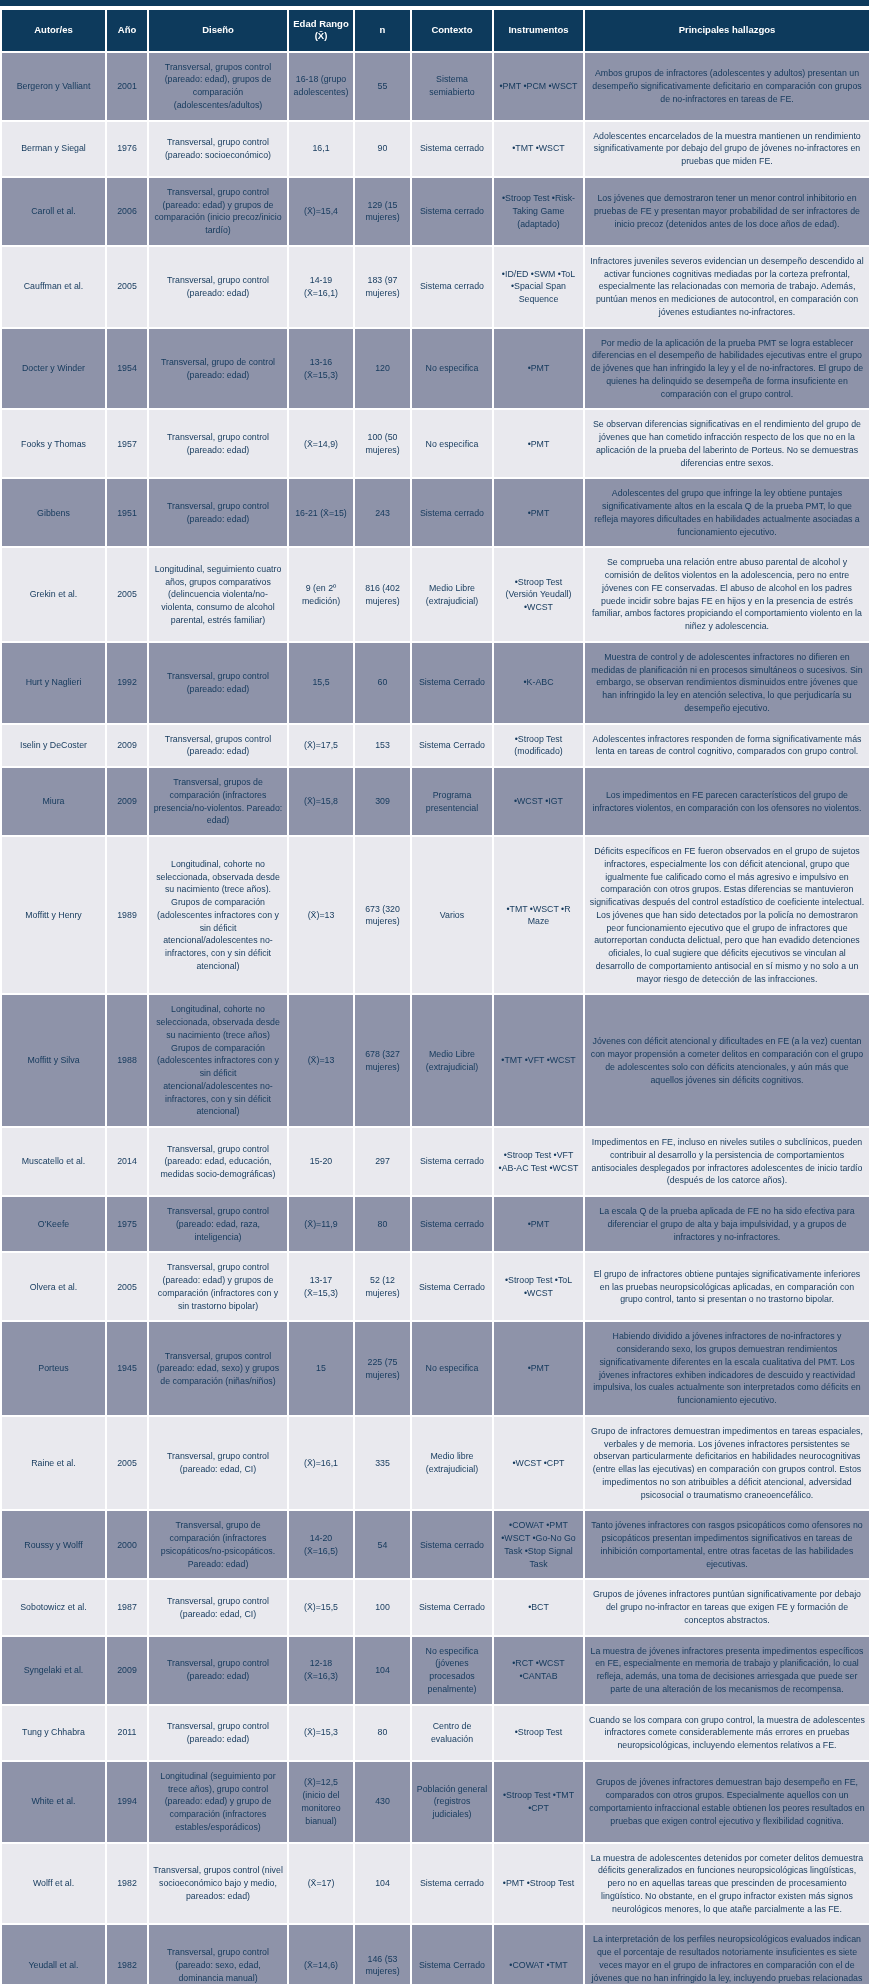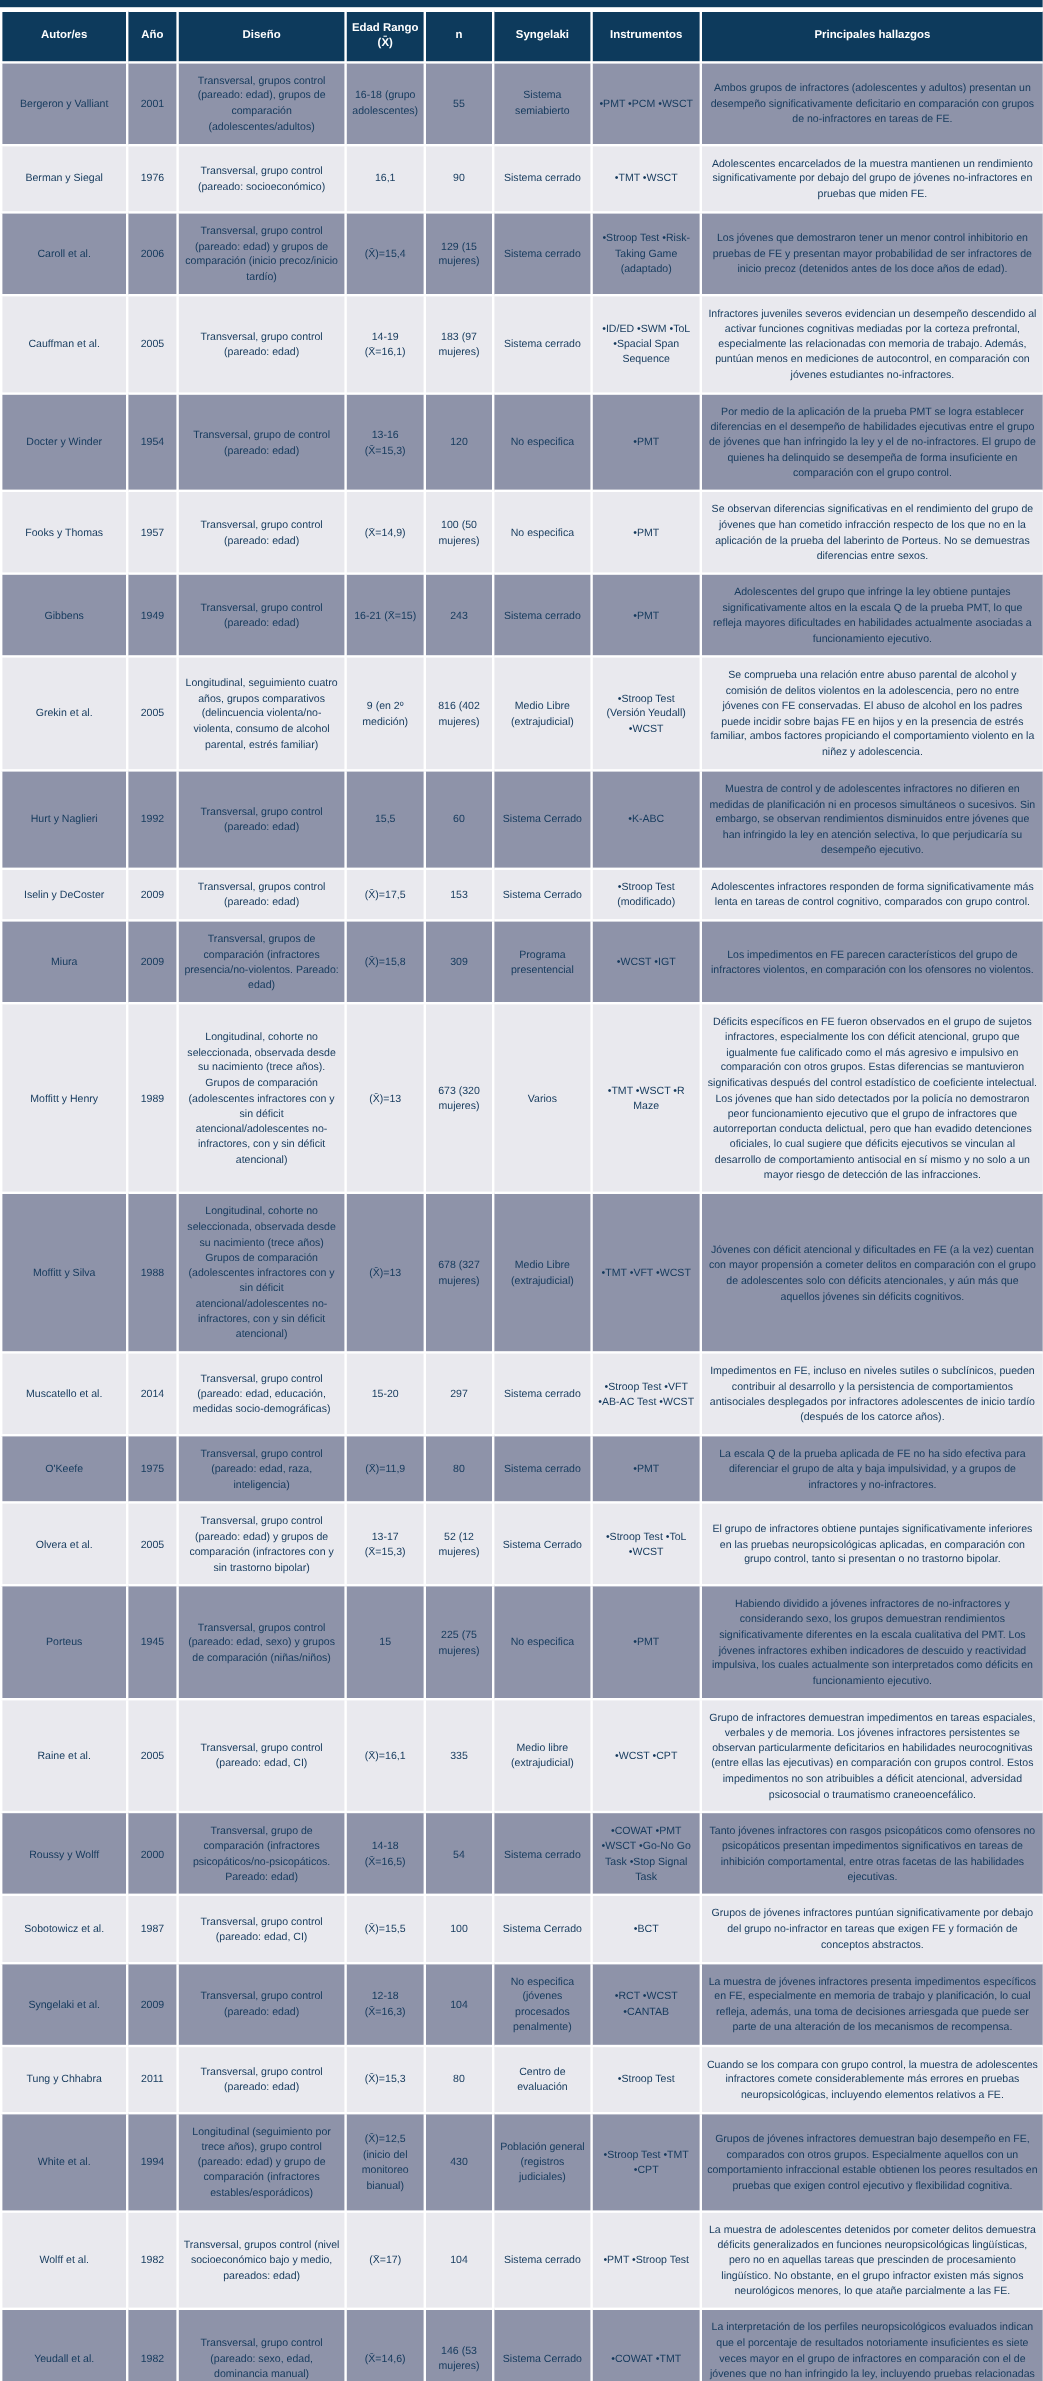--- a/index.html
+++ b/index.html
@@ -71,21 +71,21 @@
       <col class="c-instrumentos">
       <col class="c-hallazgos">
   </colgroup>
   <thead>
     <tr>
       <th>Autor/es</th>
       <th>Año</th>
       <th>Diseño</th>
       <th>Edad Rango (X̄)</th>
       <th>n</th>
-      <th>Syngelaki</th>
+      <th>Contexto</th>
       <th>Instrumentos</th>
       <th>Principales hallazgos</th>
     </tr>
   </thead>
   <tbody>
       <tr class="dark">
         <td>Bergeron y Valliant</td>
         <td>2001</td>
         <td>Transversal, grupos control (pareado: edad), grupos de comparación (adolescentes/adultos)</td>
         <td>16-18 (grupo adolescentes)</td>
@@ -139,21 +139,21 @@
         <td>1957</td>
         <td>Transversal, grupo control (pareado: edad)</td>
         <td>(X̄=14,9)</td>
         <td>100 (50 mujeres)</td>
         <td>No especifica</td>
         <td>•PMT</td>
         <td>Se observan diferencias significativas en el rendimiento del grupo de jóvenes que han cometido infracción respecto de los que no en la aplicación de la prueba del laberinto de Porteus. No se demuestras diferencias entre sexos.</td>
       </tr>
       <tr class="dark">
         <td>Gibbens</td>
-        <td>1949</td>
+        <td>1951</td>
         <td>Transversal, grupo control (pareado: edad)</td>
         <td>16-21 (X̄=15)</td>
         <td>243</td>
         <td>Sistema cerrado</td>
         <td>•PMT</td>
         <td>Adolescentes del grupo que infringe la ley obtiene puntajes significativamente altos en la escala Q de la prueba PMT, lo que refleja mayores dificultades en habilidades actualmente asociadas a funcionamiento ejecutivo.</td>
       </tr>
       <tr class="light">
         <td>Grekin et al.</td>
         <td>2005</td>
@@ -261,21 +261,21 @@
         <td>(X̄)=16,1</td>
         <td>335</td>
         <td>Medio libre (extrajudicial)</td>
         <td>•WCST •CPT</td>
         <td>Grupo de infractores demuestran impedimentos en tareas espaciales, verbales y de memoria. Los jóvenes infractores persistentes se observan particularmente deficitarios en habilidades neurocognitivas (entre ellas las ejecutivas) en comparación con grupos control. Estos impedimentos no son atribuibles a déficit atencional, adversidad psicosocial o traumatismo craneoencefálico.</td>
       </tr>
       <tr class="dark">
         <td>Roussy y Wolff</td>
         <td>2000</td>
         <td>Transversal, grupo de comparación (infractores psicopáticos/no-psicopáticos. Pareado: edad)</td>
-        <td>14-18 (X̄=16,5)</td>
+        <td>14-20 (X̄=16,5)</td>
         <td>54</td>
         <td>Sistema cerrado</td>
         <td>•COWAT •PMT •WSCT •Go-No Go Task •Stop Signal Task</td>
         <td>Tanto jóvenes infractores con rasgos psicopáticos como ofensores no psicopáticos presentan impedimentos significativos en tareas de inhibición comportamental, entre otras facetas de las habilidades ejecutivas.</td>
       </tr>
       <tr class="light">
         <td>Sobotowicz et al.</td>
         <td>1987</td>
         <td>Transversal, grupo control (pareado: edad, CI)</td>
         <td>(X̄)=15,5</td>

